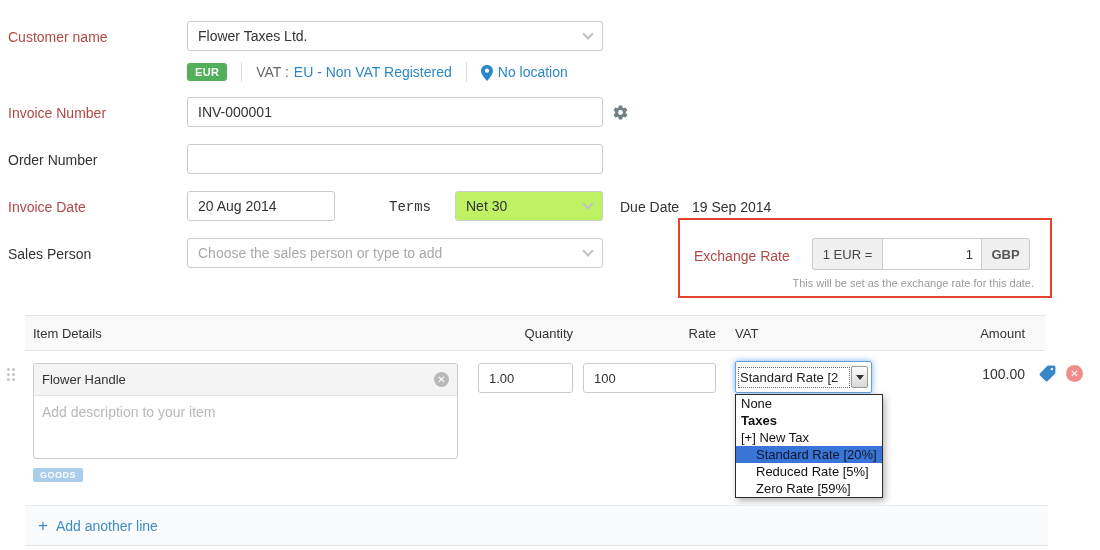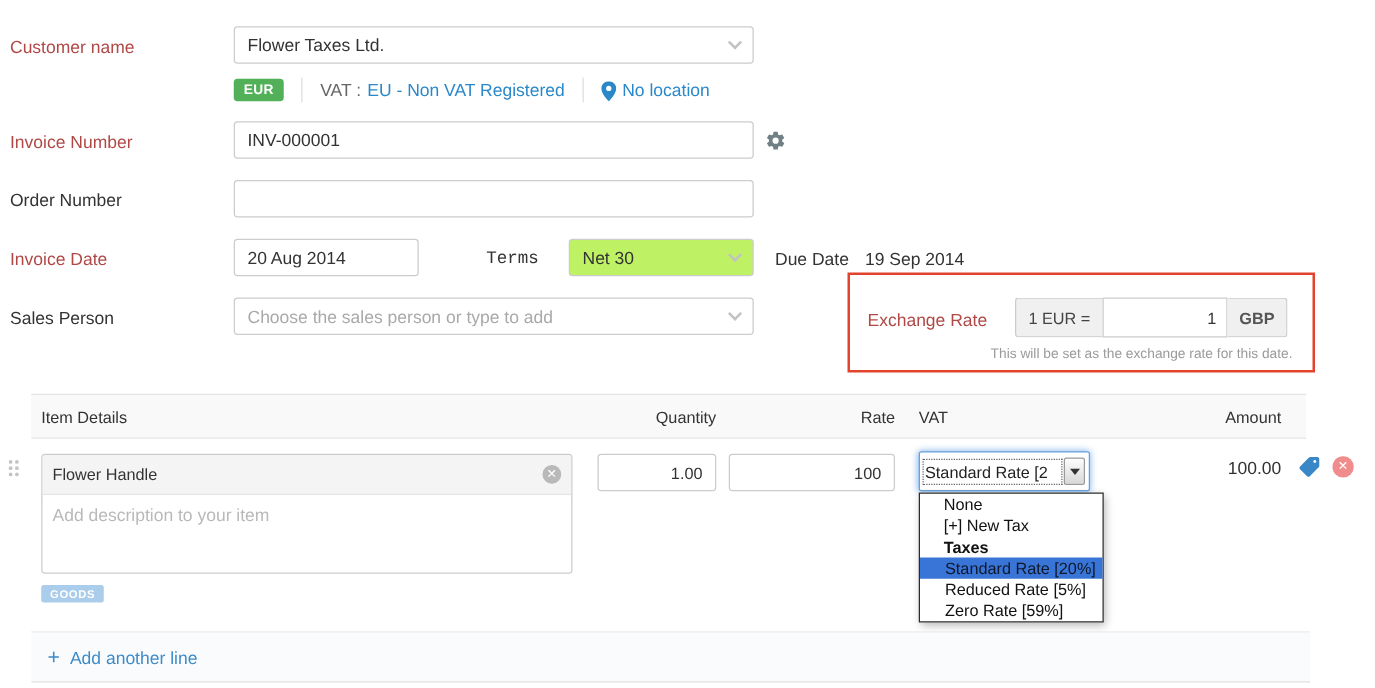--- a/index.html
+++ b/index.html
@@ -8,21 +8,21 @@
   #app { position:relative; width:1100px; height:550px; background:#fff; overflow:hidden; }
 
   .abs { position:absolute; }
   .label { font-size:14px; color:#333; }
   .label.req { color:#b04946; }
 
   .tbox { border:1px solid #ccc; border-radius:3px; background:#fff; height:30px;
           font-family:"Liberation Sans","DejaVu Sans",sans-serif; font-size:14px; color:#333;
           padding:0 10px; outline:none; }
   .tbox::placeholder { color:#a9a9a9; }
-  .tbox.num { text-align:right; font-size:13px; }
+  .tbox.num { font-size:13px; }
 
   .selectbox { border:1px solid #ccc; border-radius:3px; background:#fff; height:30px;
                display:flex; align-items:center; padding:0 10px; cursor:pointer; }
   .selectbox .sel-text { flex:1; font-size:14px; color:#333; overflow:hidden; white-space:nowrap; }
   .selectbox .sel-text.ph { color:#a9a9a9; }
   .selectbox.muted { background:#bef264;align-items:center; }
   .chev { width:8px; height:8px; border-right:2px solid #c2c2c2; border-bottom:2px solid #c2c2c2;
           transform:rotate(45deg); margin-top:-4px; flex:none; }
 
   
@@ -71,21 +71,21 @@
   .vatsel .vtext { flex:1; font-size:13px; color:#222; outline:1px dotted #666; padding:2px 1px;
                    white-space:nowrap; overflow:hidden; }
   .vatsel .varrow { width:17px; height:22px; margin-left:2px; border:1px solid #9a9a9a; border-radius:2px;
                     background:linear-gradient(#fdfdfd,#d8d8d8); display:flex; align-items:center;
                     justify-content:center; flex:none; }
   .vatsel .tri { width:0; height:0; border-left:4px solid transparent; border-right:4px solid transparent;
                  border-top:5px solid #333; }
 
   
   .dd { background:#fff; border:1px solid #2b2b2b; box-shadow:2px 3px 7px rgba(0,0,0,.3); width:148px; }
-  .dd .opt { font-size:13px; color:#111; padding:1px 19px; height:17px; line-height:15px;
+  .dd .opt { font-size:13px; color:#111; padding:1px 5px; height:17px; line-height:15px;
              white-space:nowrap; cursor:pointer; }
   .dd .opt.group { font-weight:bold; cursor:default; }
   .dd .opt.indent { padding-left:20px; }
   .dd .opt.selected { background:#3875d7; color:#0f172a; }
 
   .amount-text { font-size:14px; color:#333; text-align:right; }
 
   .tag-icon { display:inline-block; cursor:pointer; }
   .remove-icon { width:17px; height:17px; border-radius:50%; background:#f08c8c; color:#fff;
                  font-size:10px; font-weight:bold; line-height:17px; text-align:center; cursor:pointer; }
@@ -194,22 +194,22 @@
 
   <div class="abs amount-text" style="left:935px; top:366px; width:90px;">100.00</div>
 
   <svg class="abs tag-icon" style="left:1038px; top:364px;" width="19" height="19" viewBox="0 0 24 24">
     <path fill="#3a87c8" transform="rotate(90 12 12)" d="M21.4 11.6l-9-9C12 2.2 11.5 2 11 2H4c-1.1 0-2 .9-2 2v7c0 .5.2 1 .6 1.4l9 9c.8.8 2 .8 2.8 0l7-7c.8-.8.8-2 0-2.8zM6.5 8C5.7 8 5 7.3 5 6.5S5.7 5 6.5 5 8 5.7 8 6.5 7.3 8 6.5 8z"></path>
   </svg>
   <span class="abs remove-icon" style="left:1066px; top:365px;">✕</span>
 
   <div class="abs dd" style="left:735px; top:394px;">
     <div class="opt">None</div>
+    <div class="opt group">Taxes</div>
     <div class="opt">[+] New Tax</div>
-    <div class="opt group">Taxes</div>
     <div class="opt indent selected">Standard Rate [20%]</div>
     <div class="opt indent">Reduced Rate [5%]</div>
     <div class="opt indent">Zero Rate [59%]</div>
   </div>
 
   <div class="abs addline" style="left:25px; top:505px; width:1023px; height:41px;">
     <span class="plus">+</span>
     <span class="txt">Add another line</span>
   </div>
 

